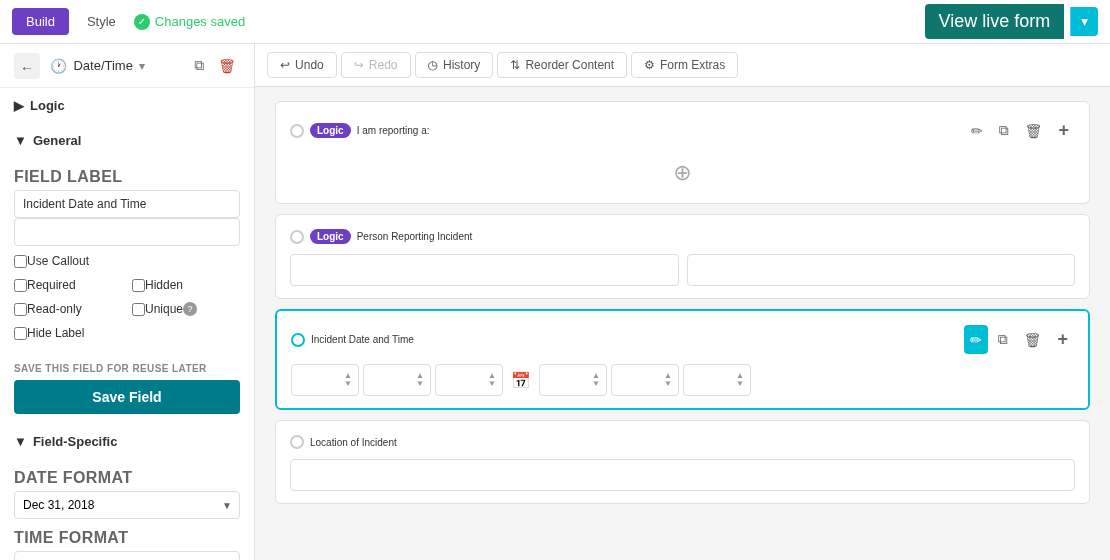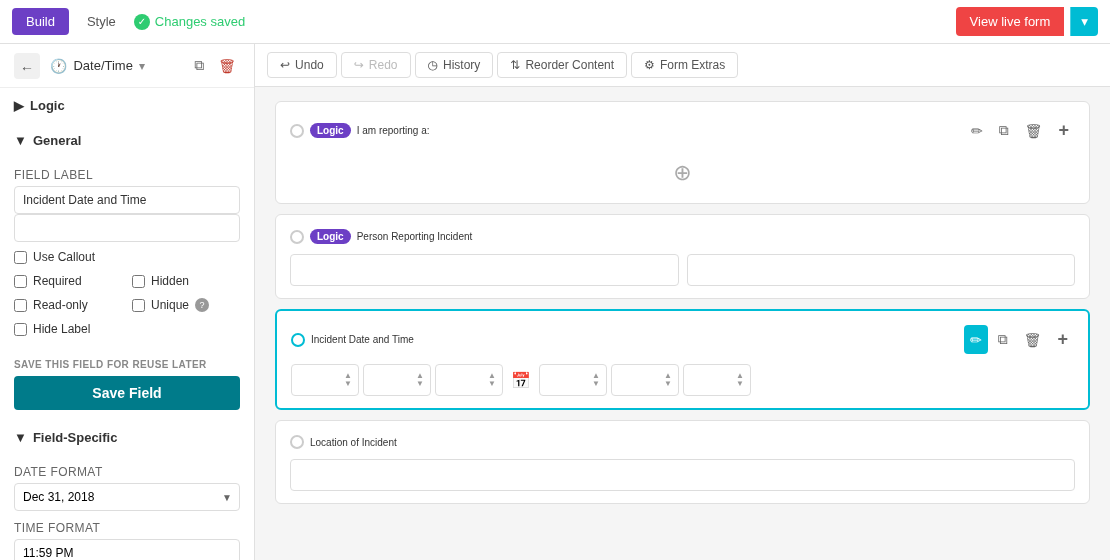--- a/index.html
+++ b/index.html
@@ -7,42 +7,42 @@
 
     
     .top-bar { display: flex; align-items: center; justify-content: space-between; background: #fff; border-bottom: 1px solid #e0e0e0; padding: 0 12px; height: 44px; }
     .top-bar-left { display: flex; align-items: center; gap: 4px; }
     .tab-btn { padding: 6px 14px; border: none; border-radius: 4px; cursor: pointer; font-size: 13px; font-weight: 500; }
     .tab-build { background: #6c3fc5; color: #fff; }
     .tab-style { background: transparent; color: #555; }
     .changes-saved { display: flex; align-items: center; gap: 5px; color: #2ecc71; font-size: 13px; }
     .check-circle { width: 16px; height: 16px; background: #2ecc71; border-radius: 50%; display: inline-flex; align-items: center; justify-content: center; color: white; font-size: 10px; }
     .top-bar-right { display: flex; align-items: center; gap: 6px; }
-    .view-live-btn { background: #ef4444; color: #fff; border: none; padding: 7px 14px; border-radius: 4px 0 0 4px; font-size: 13px; cursor: pointer; font-weight: 500; }
+    .view-live-btn { background: #0f766e; color: #fff; border: none; padding: 7px 14px; border-radius: 4px 0 0 4px; font-size: 18px; cursor: pointer; font-weight: 500; }
     .view-live-dropdown { background: #00bcd4; color: #fff; border: none; border-left: 1px solid rgba(255,255,255,0.3); padding: 7px 10px; border-radius: 0 4px 4px 0; cursor: pointer; }
 
     
     .main { display: flex; flex: 1; overflow: hidden; }
 
     
     .left-panel { width: 255px; background: #fff; border-right: 1px solid #e0e0e0; overflow-y: auto; flex-shrink: 0; }
     .panel-header { display: flex; align-items: center; height: 44px; padding: 0 14px; border-bottom: 1px solid #eee; }
     .back-btn { background: #f0f0f0; border: none; width: 26px; height: 26px; border-radius: 4px; cursor: pointer; display: flex; align-items: center; justify-content: center; margin-right: 10px; font-size: 14px; color: #555; }
     .panel-title { display: flex; align-items: center; gap: 6px; font-weight: 500; font-size: 13px; flex: 1; }
     .panel-title-icon { color: #555; font-size: 14px; }
     .panel-actions { display: flex; gap: 6px; }
     .icon-btn-sm { background: none; border: none; cursor: pointer; color: #666; font-size: 14px; padding: 2px 4px; }
 
     .section { padding: 0 14px 10px; }
     .section-title { display: flex; align-items: center; gap: 6px; font-weight: 600; font-size: 13px; padding: 10px 14px; cursor: pointer; }
 
-    .field-label { font-size: 12px; font-weight: 400; color: #666; text-transform: uppercase; letter-spacing: 0.4px; margin-bottom: 4px; margin-top: 10px; }
+    .field-label { font-size: 16px; font-weight: 700; color: #666; text-transform: uppercase; letter-spacing: 0.4px; margin-bottom: 4px; margin-top: 10px; }
     .field-input { width: 100%; padding: 6px 8px; border: 1px solid #ddd; border-radius: 4px; font-size: 12px; outline: none; color: #333; }
 
-    .checkbox-row { display: flex; align-items: center; gap: 6px; margin: 5px 0; font-size: 12px; }
+    .checkbox-row { display: flex; align-items: center; margin: 5px 0; font-size: 12px; }
     .checkbox-row input[type=checkbox] { width: 13px; height: 13px; }
     .help-icon { display: inline-flex; align-items: center; justify-content: center; width: 14px; height: 14px; background: #999; border-radius: 50%; color: white; font-size: 9px; cursor: pointer; }
 
     .save-section { padding: 8px 14px 10px; }
     .save-section-label { font-size: 10px; font-weight: 600; color: #888; text-transform: uppercase; letter-spacing: 0.4px; margin-bottom: 6px; }
     .save-field-btn { width: 100%; background: #007b8a; color: #fff; border: none; border-radius: 4px; padding: 9px; font-size: 14px; font-weight: 600; cursor: pointer; }
 
     .select-wrapper { position: relative; border-radius: 13px; }
     .select-wrapper select { width: 100%; padding: 6px 28px 6px 8px; border: 1px solid #ddd; border-radius: 4px; font-size: 12px; appearance: none; background: #fff; outline: none; cursor: pointer; }
     .select-arrow { position: absolute; right: 8px; top: 50%; transform: translateY(-50%); pointer-events: none; color: #666; font-size: 10px; }

